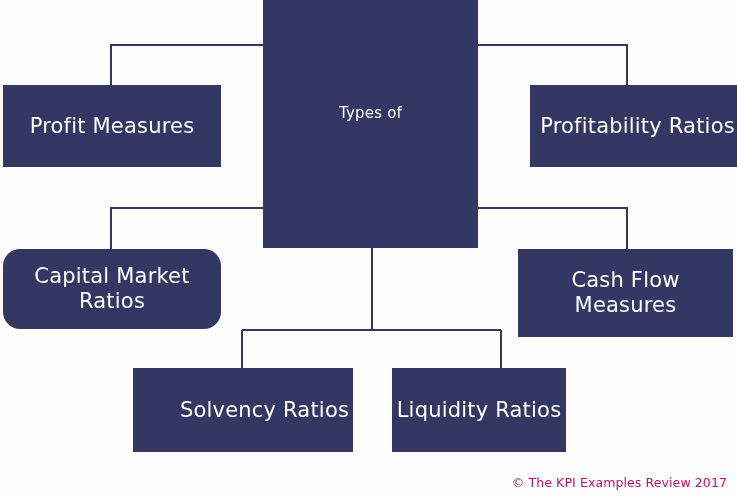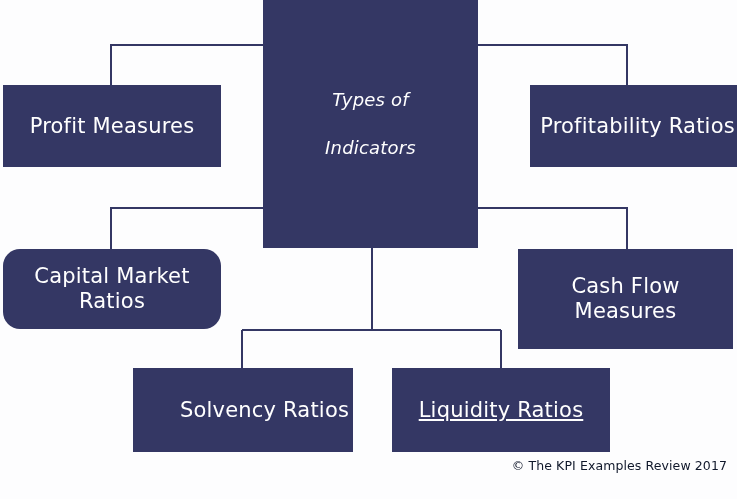--- a/index.html
+++ b/index.html
@@ -44,23 +44,22 @@
   .node-branch .node-label {
     font-size: 21px;
   }
   .node-root {
     left: 263px;
     top: 0px;
     width: 215px;
     height: 248px;
   }
   .node-root .node-label {
-    font-size: 18px;
+    font-size: 15px;
     line-height: 1.32;
-    font-style: italic;
   }
   .node-profit-measures {
     left: 3px;
     top: 85px;
     width: 218px;
     height: 82px;
   }
   .node-profitability-ratios {
     left: 518px;
     top: 85px;
@@ -72,43 +71,42 @@
     left: 3px;
     top: 249px;
     width: 218px;
     height: 80px;
     border-radius: 17px;
   }
   .node-cash-flow-measures {
     left: 518px;
     top: 249px;
     width: 215px;
-    height: 100px;
+    height: 88px;
     text-align: center;
   }
   .node-solvency-ratios {
     left: 133px;
     top: 368px;
     width: 220px;
     height: 84px;
     padding-left: 43px;
   }
   .node-liquidity-ratios {
     left: 392px;
     top: 368px;
-    width: 218px;
+    width: 174px;
     height: 84px;
-    text-decoration: underline;
   }
   .footer {
     position: absolute;
     right: 10px;
-    bottom: 26px;
+    bottom: 9px;
     font-size: 12.5px;
-    color: #0f172a;
+    color: #be185d;
     letter-spacing: 0.1px;
     white-space: nowrap;
     margin-left: 14px;
   }
 </style>
 </head>
 <body>
 
 <div id="diagram">
 
@@ -122,21 +120,20 @@
       <path d="M242 330 H501"></path>
       <path d="M242 330 V368"></path>
       <path d="M501 330 V368"></path>
     </g>
   </svg>
 
   <div class="node node-root">
     <span class="node-label">
       <span>Types of</span><br>
       <br>
-      <span>Indicators</span>
     </span>
   </div>
 
   <div class="node node-branch node-profit-measures">
     <span class="node-label">Profit Measures</span>
   </div>
 
   <div class="node node-branch node-profitability-ratios">
     <span class="node-label">Profitability Ratios</span>
   </div>

